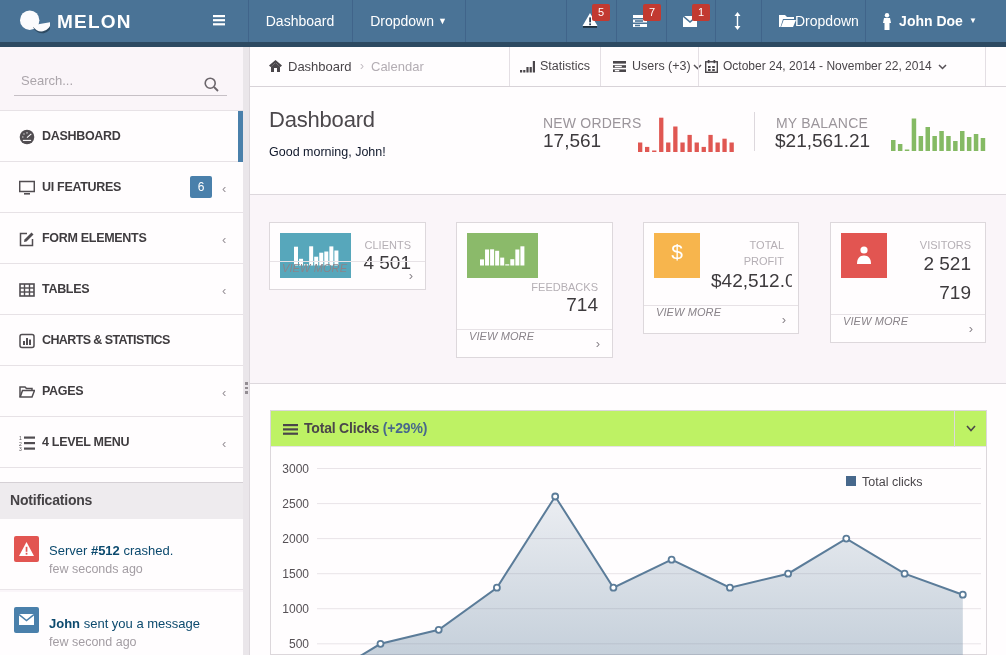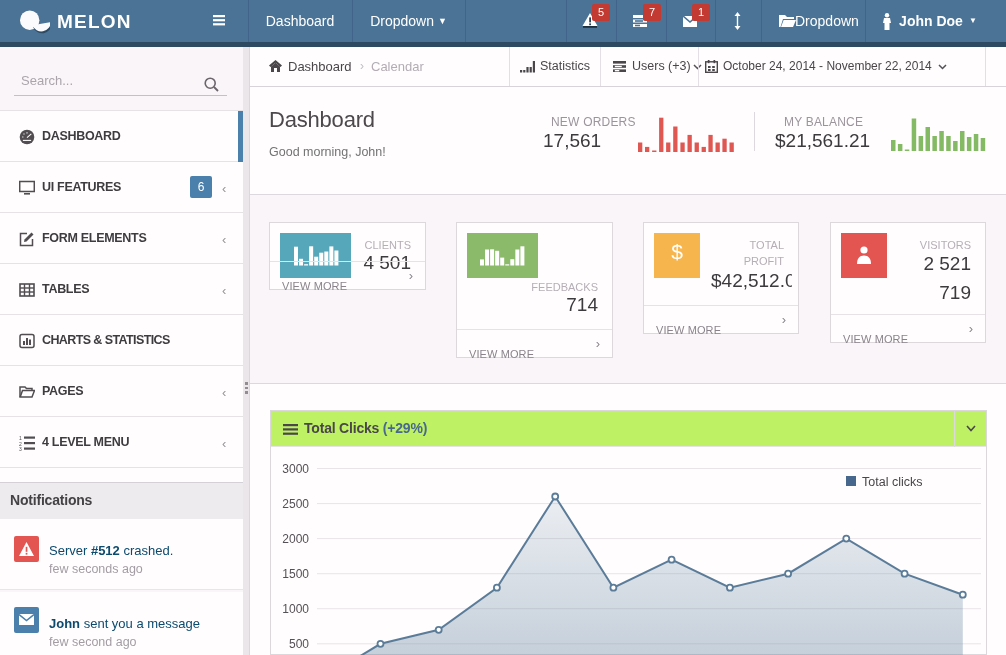--- a/index.html
+++ b/index.html
@@ -36,32 +36,32 @@
 .sdot { position:absolute; left:2px; width:3px; height:2.5px; background:#938d93; }
 
 
 #crumbbar { left:250px; top:47px; width:756px; height:40px; background:#fffdfe; border-bottom:1px solid #d8d3d8; }
 .bcell { position:absolute; top:0; height:39px; border-left:1px solid #e4dfe4; }
 .bctext { font-size:13px; color:#4a464a; line-height:39px; }
 
 
 #pagehead { left:250px; top:87px; width:756px; height:108px; background:#fffdfe; border-bottom:1px solid #ddd8dd; }
 #ptitle { position:absolute; left:19px; top:20px; font-size:22px; color:#4c484c; letter-spacing:-0.2px; }
-#psub { position:absolute; left:19px; top:58px; font-size:12.5px; color:#737373; }
-.hstat-label { position:absolute; font-size:12px; color:#9b959b; letter-spacing:0.2px;margin-left:8px; }
+#psub { position:absolute; left:19px; top:58px; font-size:12.5px; color:#0f172a; }
+.hstat-label { position:absolute; font-size:14px; color:#9b959b; letter-spacing:0.2px; }
 .hstat-num { position:absolute; font-size:19px; color:#3d3a3d; }
 
 
 #statsband { left:250px; top:195px; width:756px; height:189px; background:#faf5f9; border-bottom:1px solid #ddd8dd; }
 .card { position:absolute; background:#fffdfe; border:1px solid #ddd8dc; }
 .cicon { position:absolute; left:10px; top:10px; height:45px; }
 .clabel { position:absolute; right:14px; font-size:11px; color:#b5afb5; text-align:right; }
 .cnum { position:absolute; right:14px; font-size:19px; color:#3d3a3d; text-align:right; }
 .cfoot { position:absolute; left:0; bottom:0; width:100%; height:28px; border-top:1px solid #e7e2e6; }
-.cfoot .vm { position:absolute; left:12px; top:18px; font-size:11px; letter-spacing:0.1px; color:#8a848a; }
+.cfoot .vm { position:absolute; left:12px; top:0; font-size:11px; letter-spacing:0.1px; color:#8a848a;font-style:italic; }
 .cfoot .ar { position:absolute; right:12px; top:6px; font-size:13px; color:#8a848a; }
 
 
 #lowband { left:250px; top:384px; width:756px; height:271px; background:#fffdfe; }
 #panel { left:270px; top:410px; width:717px; height:245px; background:#fffdfe; border:1px solid #dcd7db; }
 #phead { position:absolute; left:0; top:0; width:715px; height:36px; background:#bef264; border-bottom:1px solid #e7e2e6; }
 #ptitle2 { position:absolute; left:33px; top:9px; font-size:14px; font-weight:bold; color:#4a464a; letter-spacing:-0.2px; }
 #pbtn { position:absolute; right:0; top:0; width:32px; height:36px; border-left:1px solid #ddd8dc; }
 </style>
 </head>

